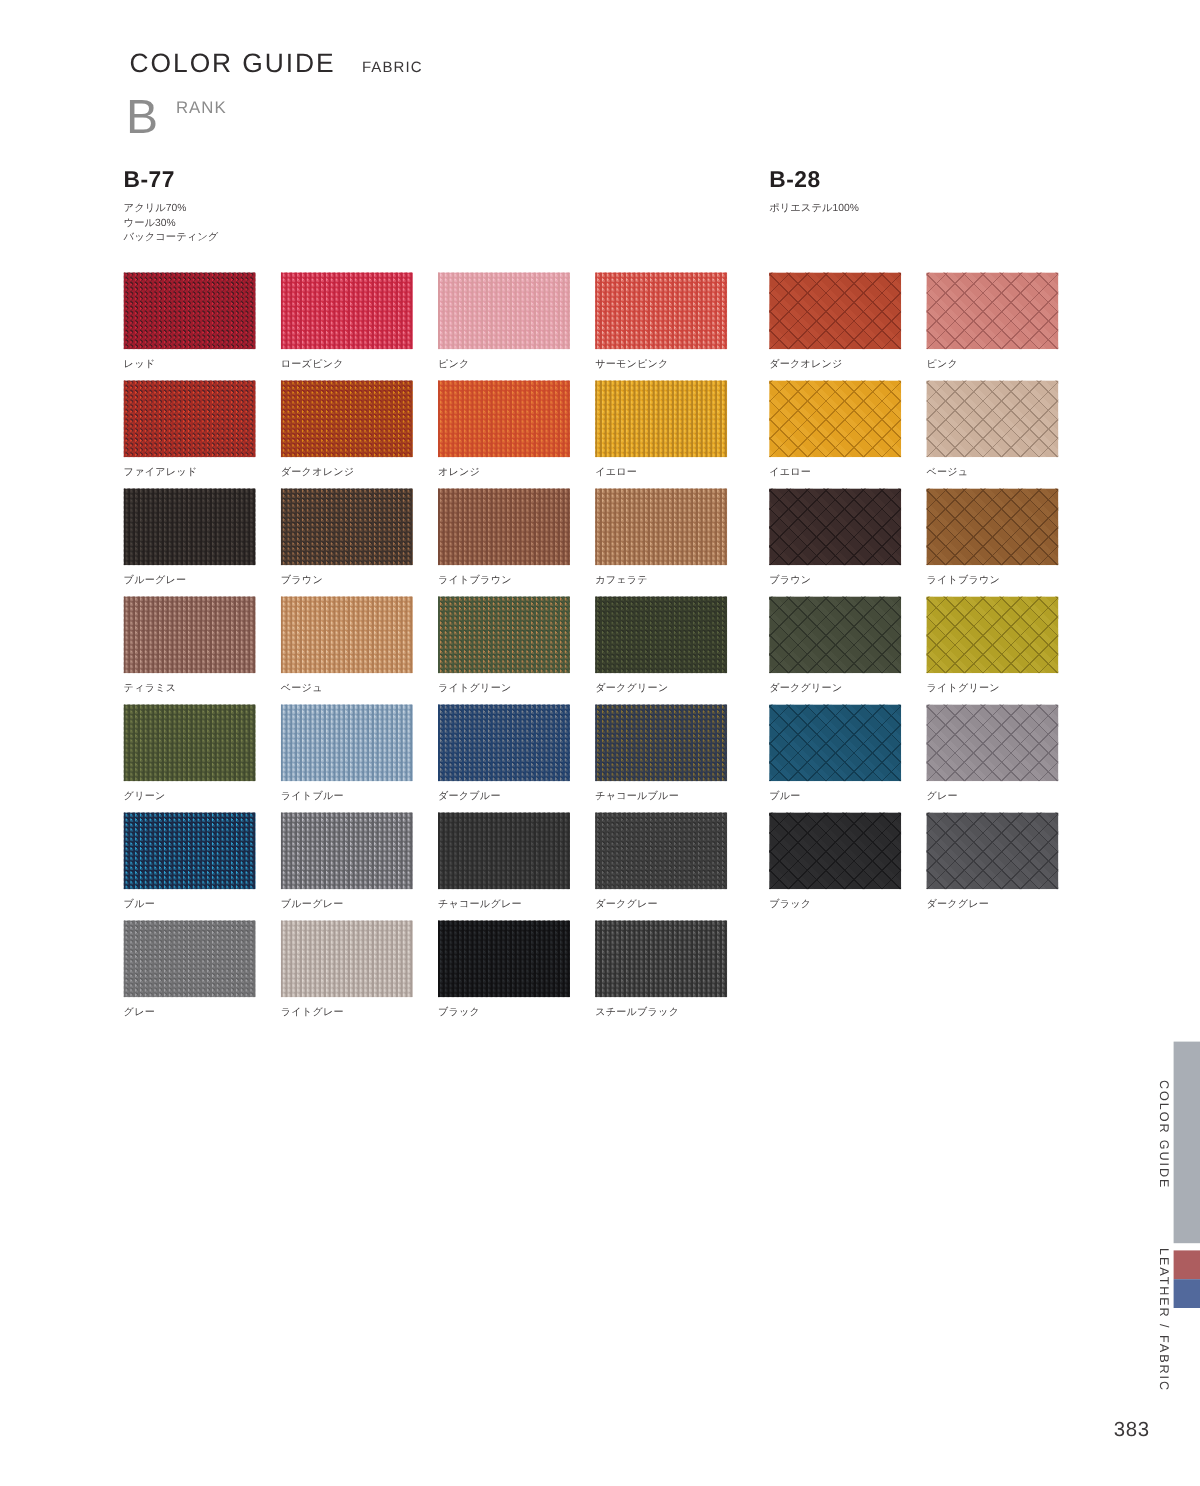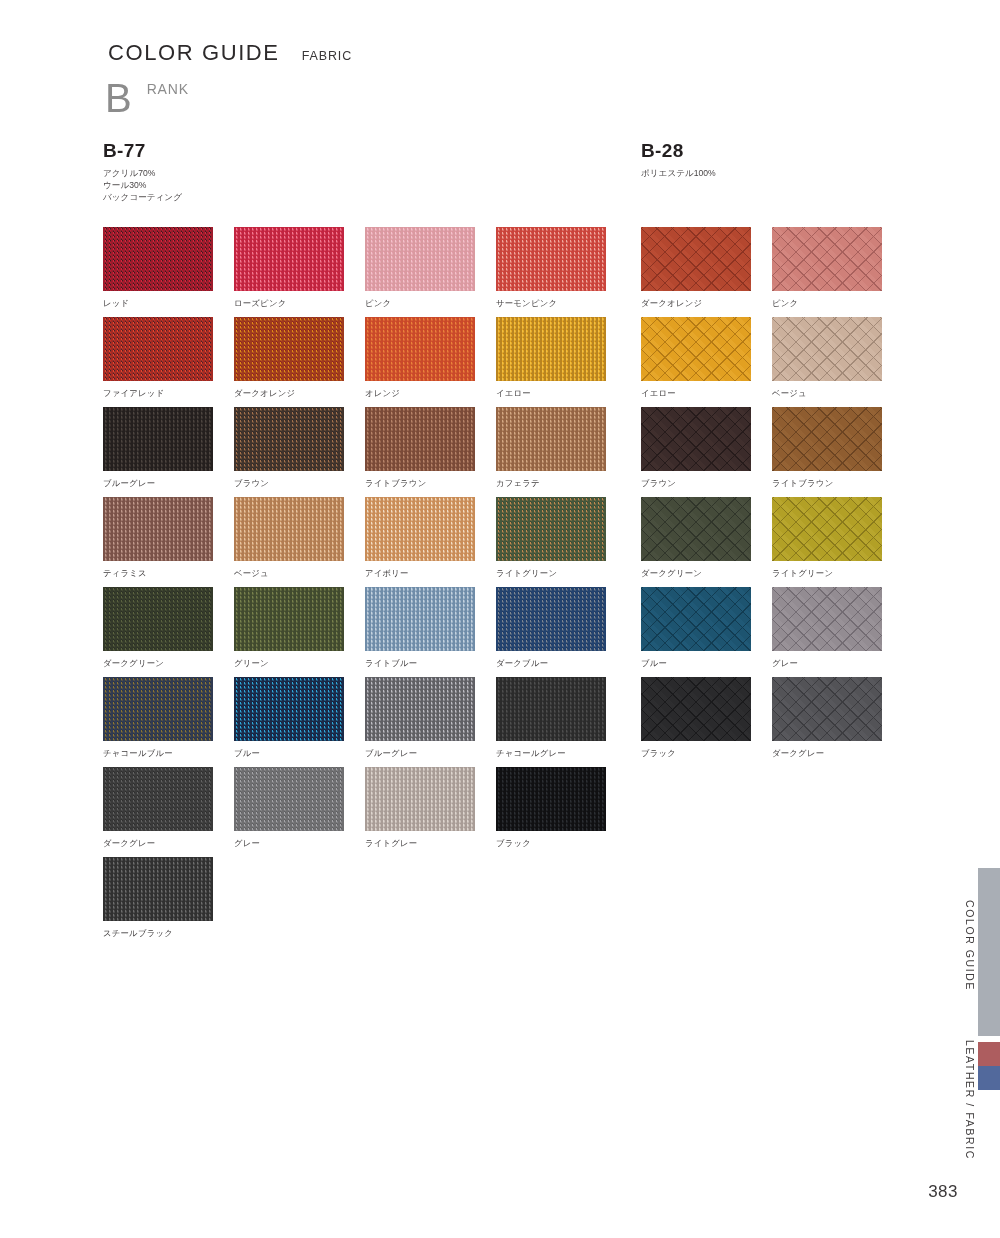--- a/index.html
+++ b/index.html
@@ -244,26 +244,20 @@
       <div class="swatch-label">ティラミス</div>
     </div>
     <div class="swatch-cell">
       <div class="swatch-chip">
         <div class="tex" style="background-color:#c68d5e;background-image:repeating-linear-gradient(90deg,#b17c52 0 2px, transparent 2px 4px),repeating-linear-gradient(0deg,#e6c3a066 0 2px, transparent 2px 4px),radial-gradient(#e6c3a0 38%, transparent 40%),radial-gradient(#b17c52 38%, transparent 40%);background-size:4px 4px,4px 4px,4px 4px,4px 4px;background-position:0 0,0 0,0 0,2px 2px;"></div>
       </div>
       <div class="swatch-label">ベージュ</div>
     </div>
     <div class="swatch-cell">
       <div class="swatch-chip">
-        <div class="tex" style="background-color:#d79a63;background-image:repeating-linear-gradient(90deg,#c88c58 0 2px, transparent 2px 4px),repeating-linear-gradient(0deg,#f0ddc666 0 2px, transparent 2px 4px),radial-gradient(#f0ddc6 38%, transparent 40%),radial-gradient(#c88c58 38%, transparent 40%);background-size:4px 4px,4px 4px,4px 4px,4px 4px;background-position:0 0,0 0,0 0,2px 2px;"></div>
-      </div>
-      <div class="swatch-label">アイボリー</div>
-    </div>
-    <div class="swatch-cell">
-      <div class="swatch-chip">
         <div class="tex" style="background-color:#3c4b33;background-image:repeating-linear-gradient(90deg,#46583c 0 2px, transparent 2px 4px),repeating-linear-gradient(0deg,#c08a5266 0 2px, transparent 2px 4px),radial-gradient(#c08a52 38%, transparent 40%),radial-gradient(#46583c 38%, transparent 40%);background-size:4px 4px,4px 4px,4px 4px,4px 4px;background-position:0 0,0 0,0 0,2px 2px;"></div>
       </div>
       <div class="swatch-label">ライトグリーン</div>
     </div>
     <div class="swatch-cell">
       <div class="swatch-chip">
         <div class="tex" style="background-color:#2b2f24;background-image:repeating-linear-gradient(90deg,#343a2a 0 2px, transparent 2px 4px),repeating-linear-gradient(0deg,#5a634066 0 2px, transparent 2px 4px),radial-gradient(#5a6340 38%, transparent 40%),radial-gradient(#343a2a 38%, transparent 40%);background-size:4px 4px,4px 4px,4px 4px,4px 4px;background-position:0 0,0 0,0 0,2px 2px;"></div>
       </div>
       <div class="swatch-label">ダークグリーン</div>
     </div>

